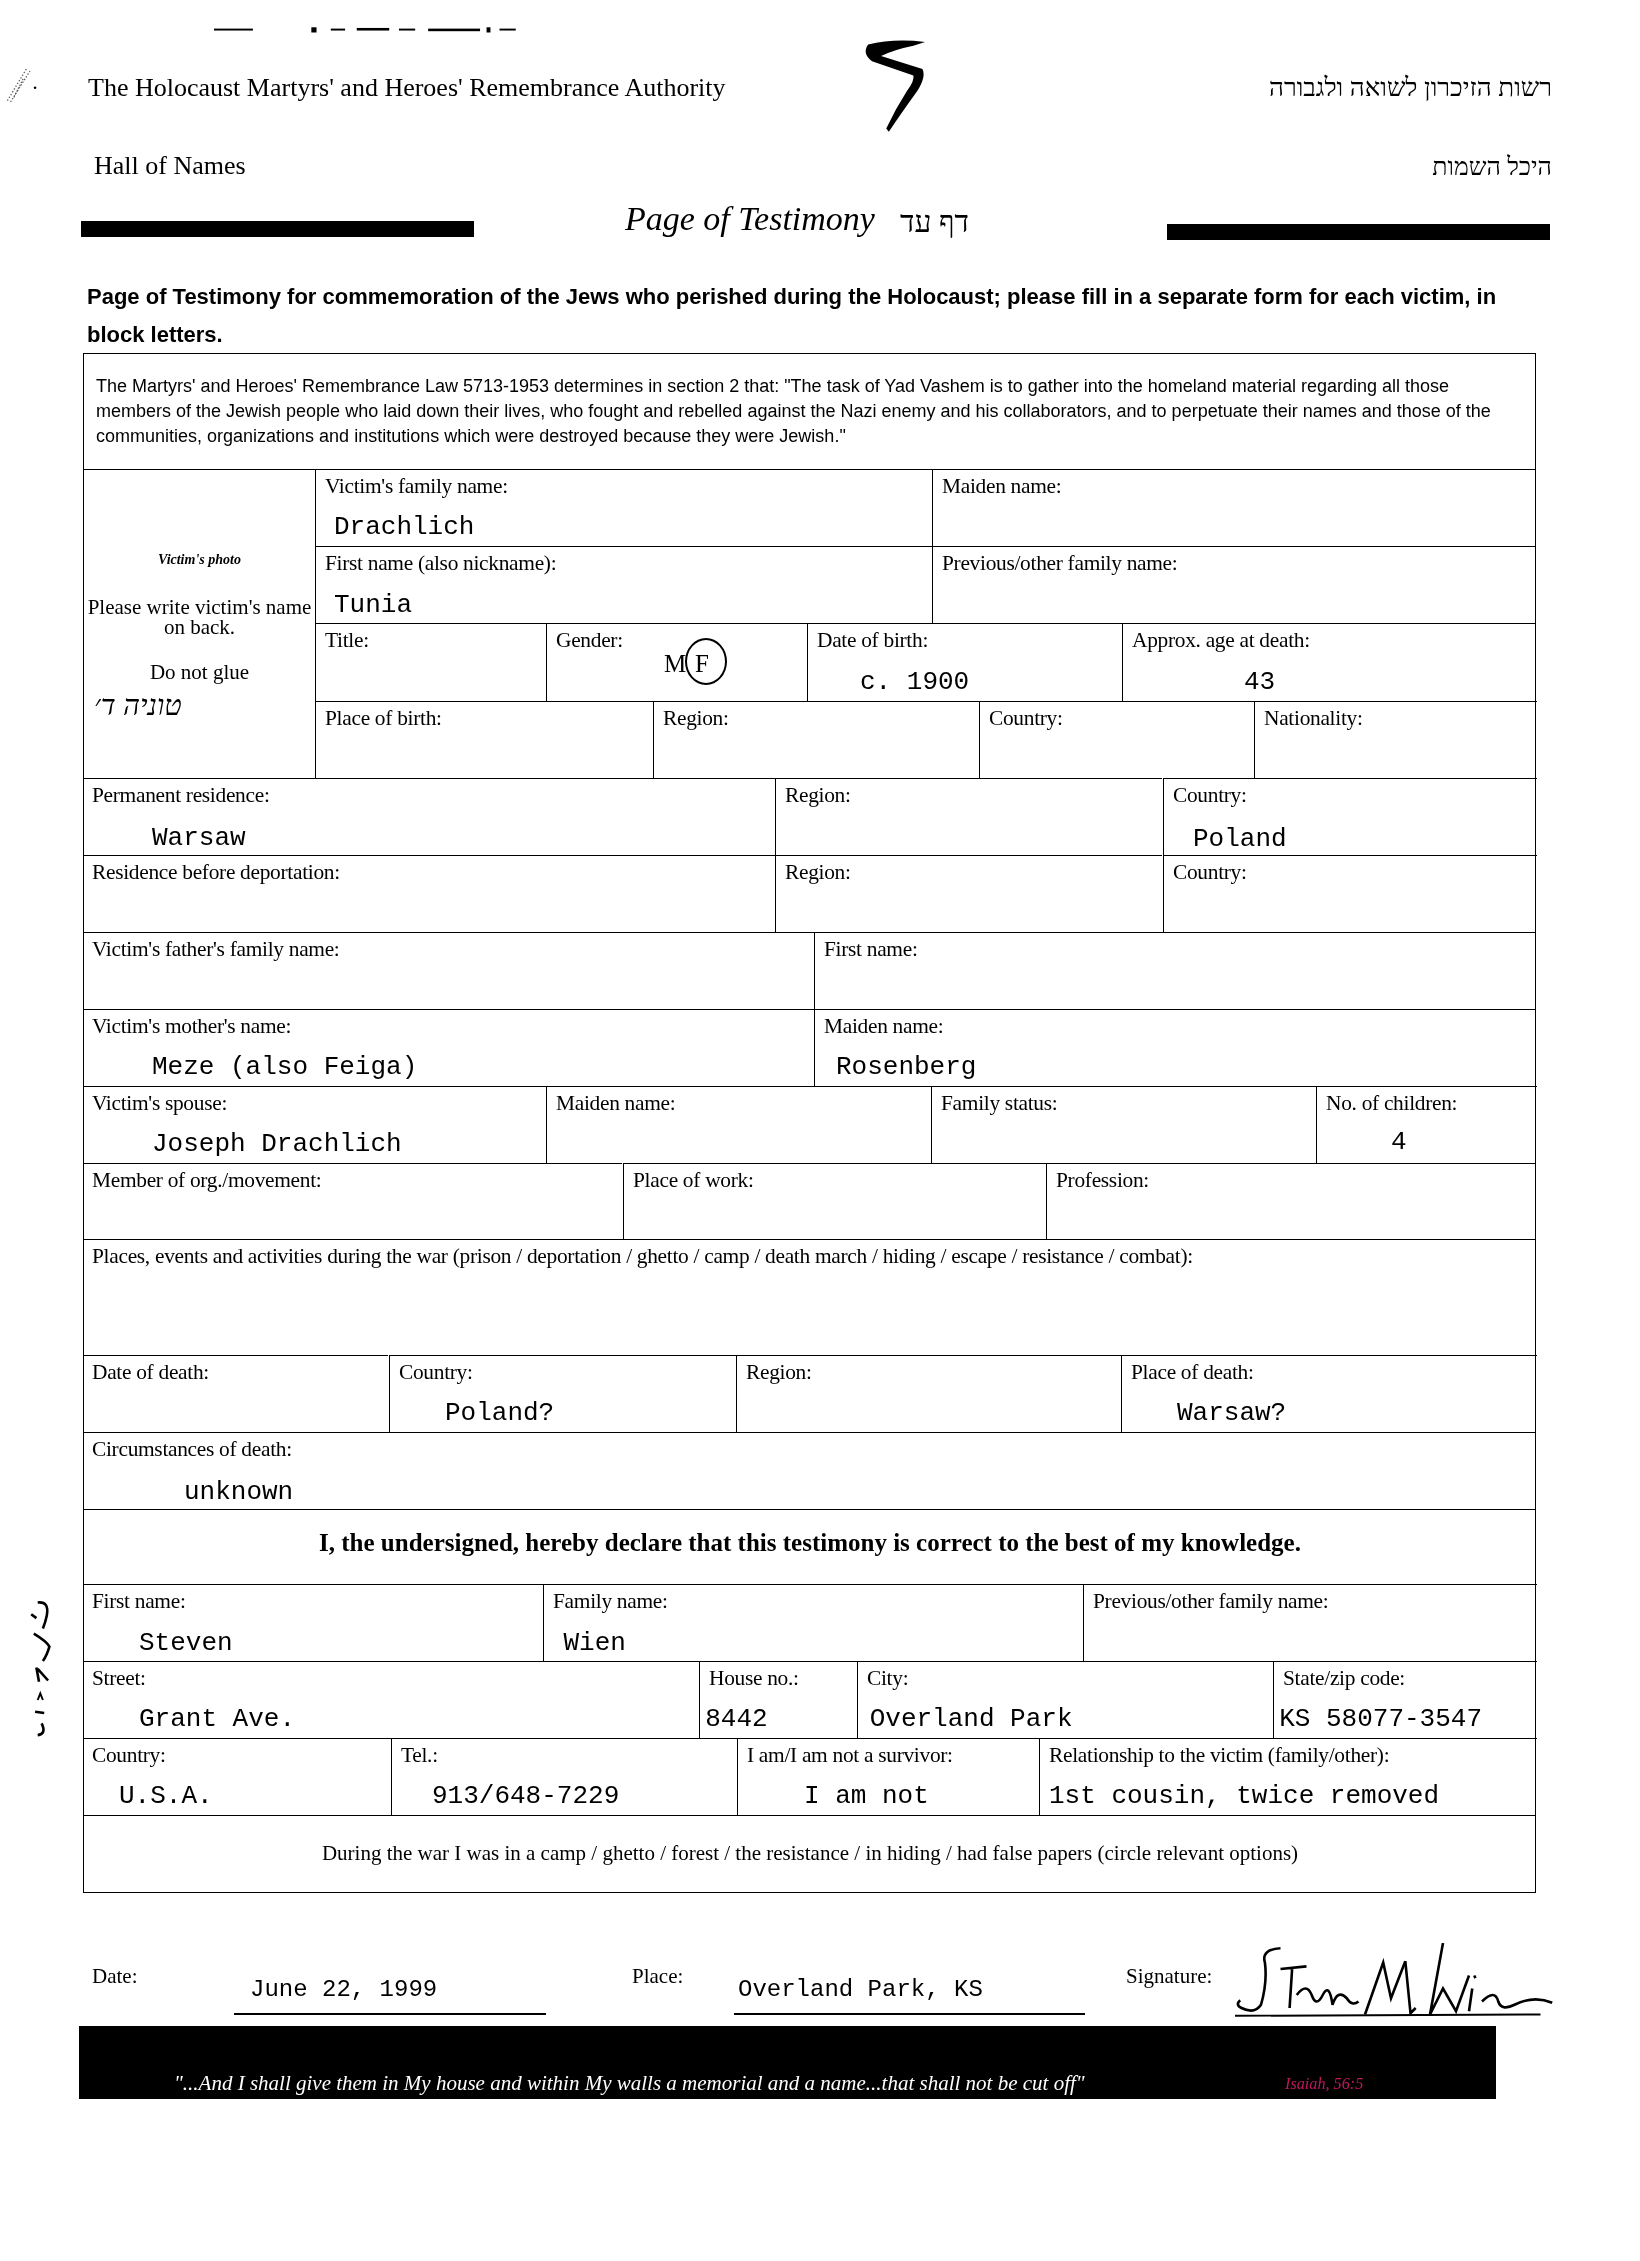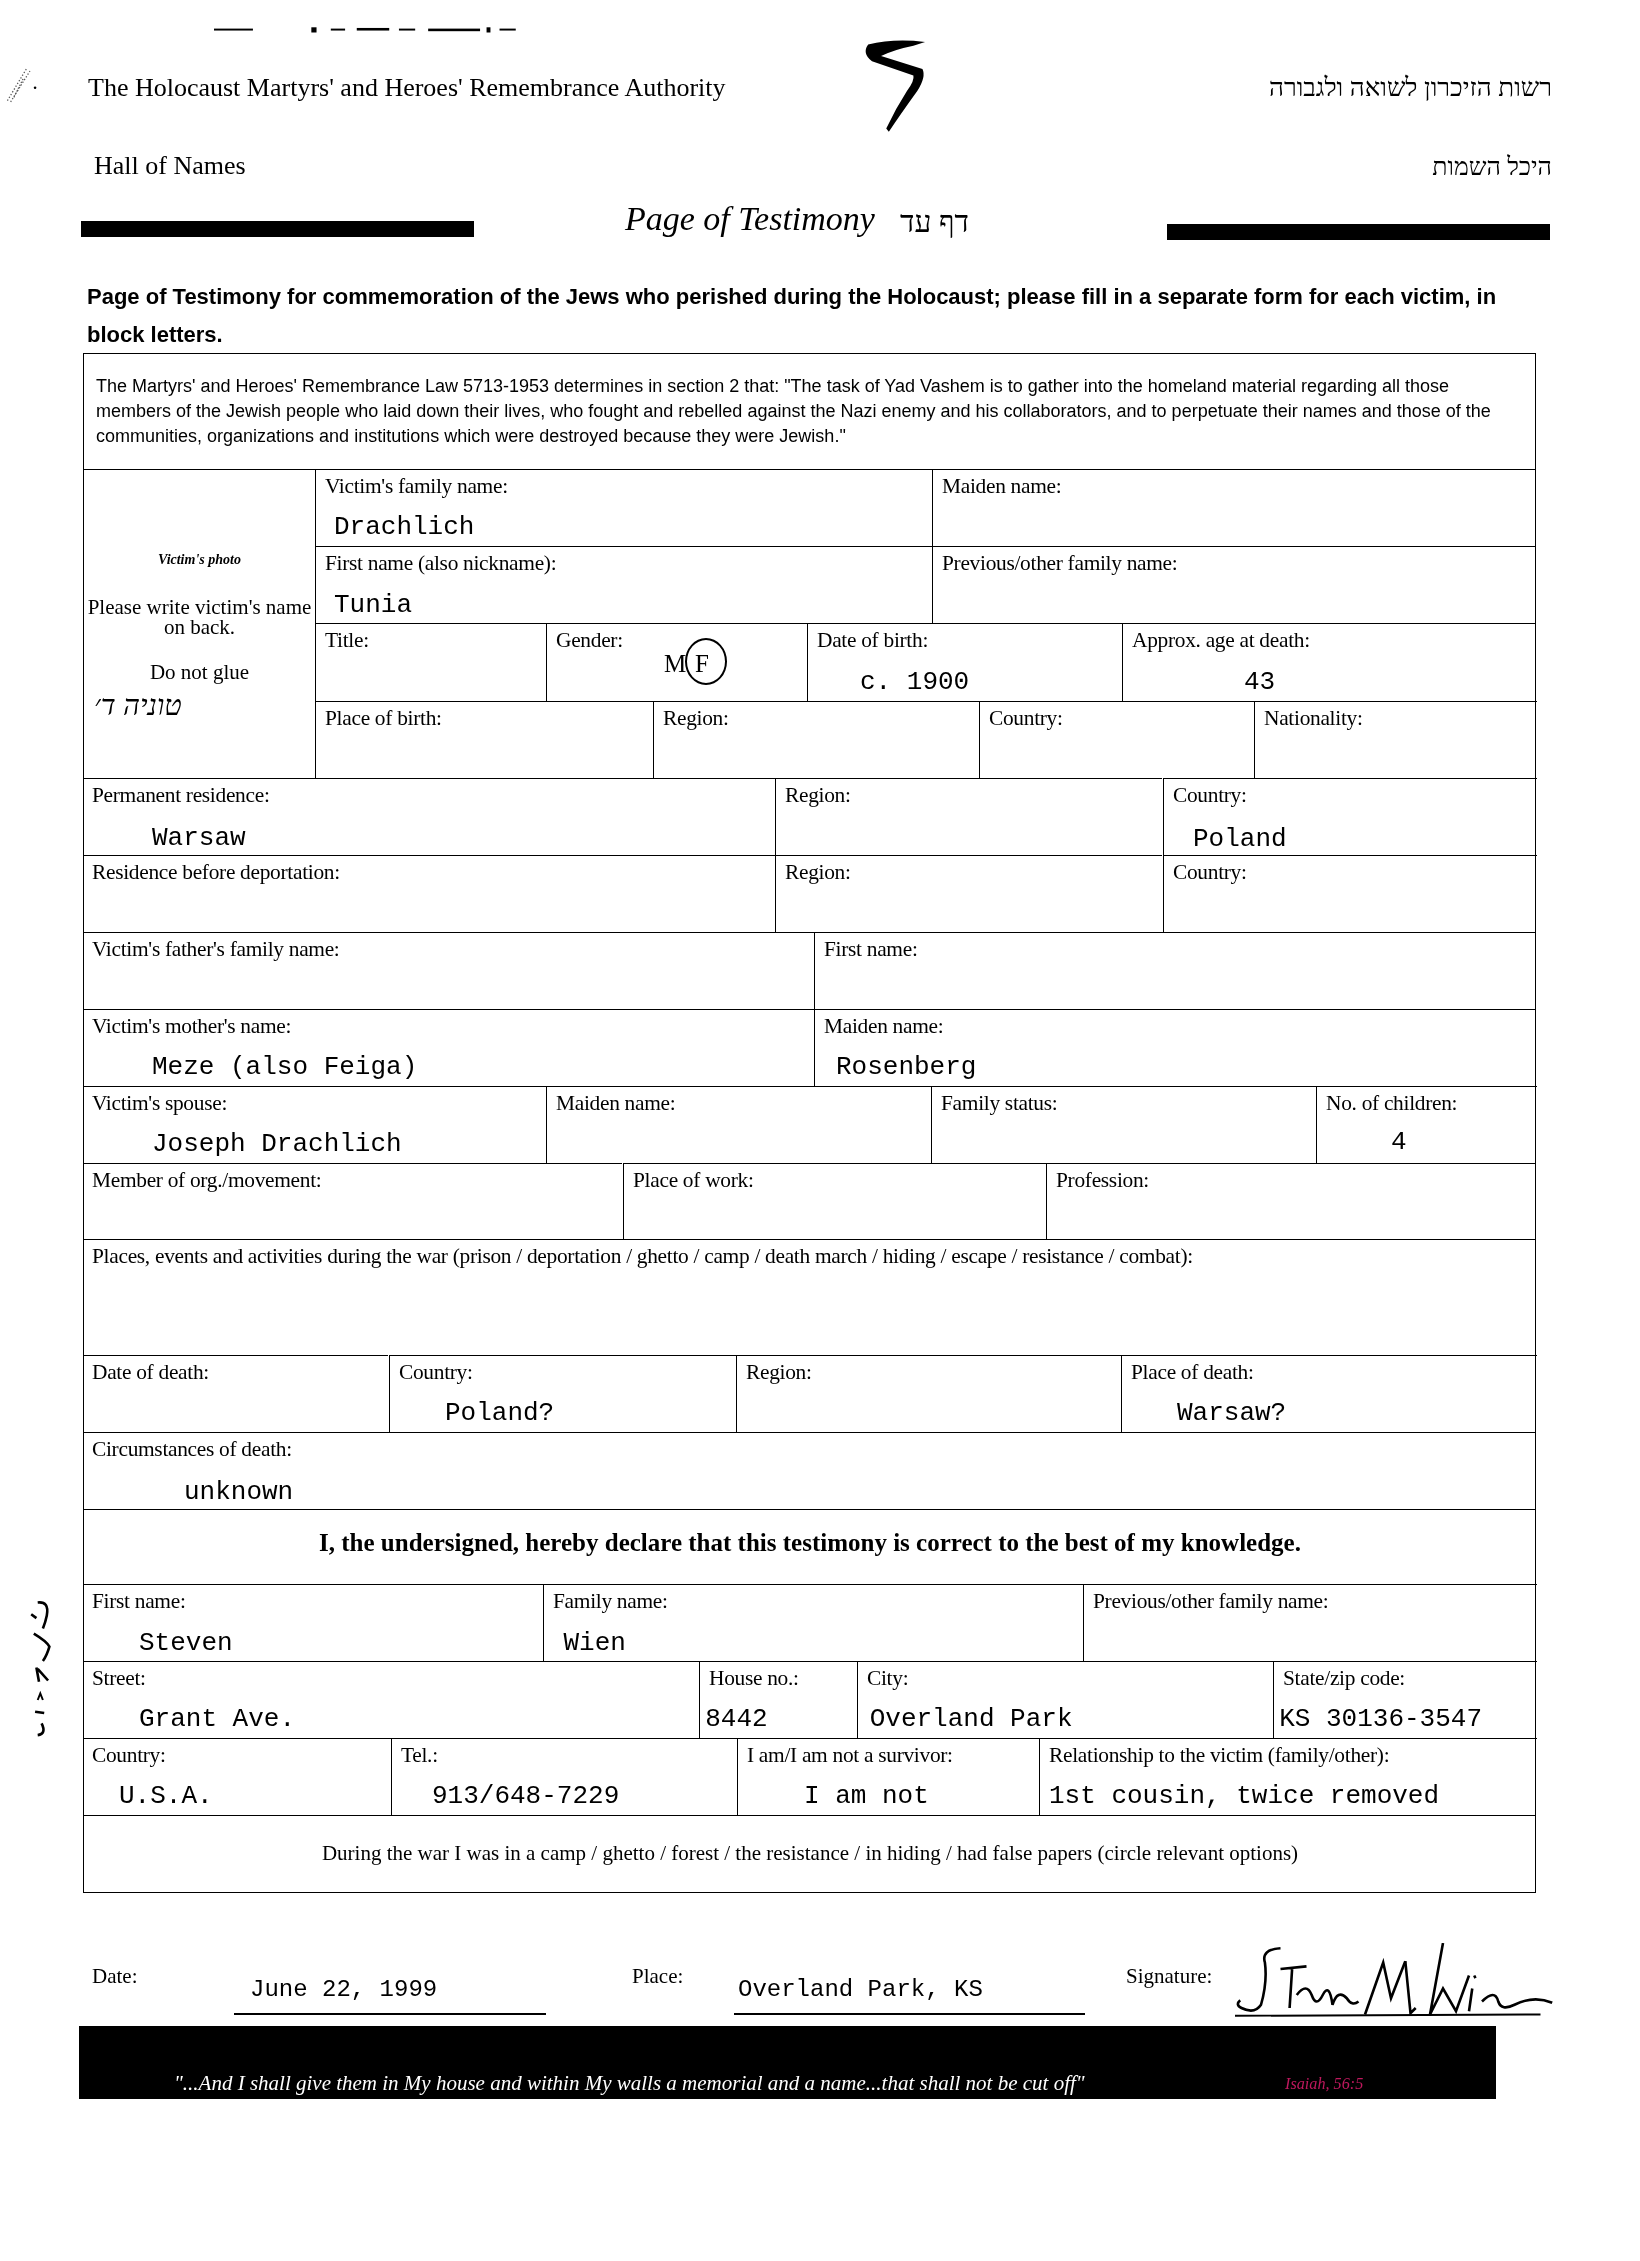--- a/index.html
+++ b/index.html
@@ -252,21 +252,21 @@
 <div class="cell" style="left:699px; top:1661px; width:158px; height:77px;">
   <span class="lbl">House no.:</span>
   <span class="val" style="left:5.2px; top:42px;">8442</span>
 </div>
 <div class="cell" style="left:857px; top:1661px; width:416px; height:77px;">
   <span class="lbl">City:</span>
   <span class="val" style="left:11.7px; top:42px;">Overland Park</span>
 </div>
 <div class="cell" style="left:1273px; top:1661px; width:264px; height:77px;">
   <span class="lbl">State/zip code:</span>
-  <span class="val" style="left:5.2px; top:42px;">KS 30136-3547</span>
+  <span class="val" style="left:5.2px; top:42px;">KS 58077-3547</span>
 </div>
 
 <div class="cell" style="left:83px; top:1738px; width:308px; height:77px; border-left:none;">
   <span class="lbl">Country:</span>
   <span class="val" style="left:36px; top:42px;">U.S.A.</span>
 </div>
 <div class="cell" style="left:391px; top:1738px; width:346px; height:77px;">
   <span class="lbl">Tel.:</span>
   <span class="val" style="left:40px; top:42px;">913/648-7229</span>
 </div>

